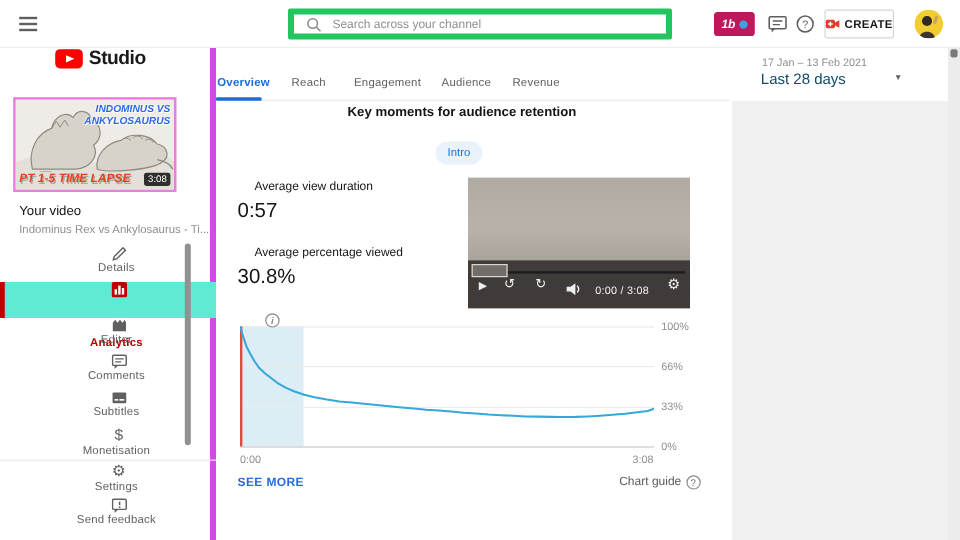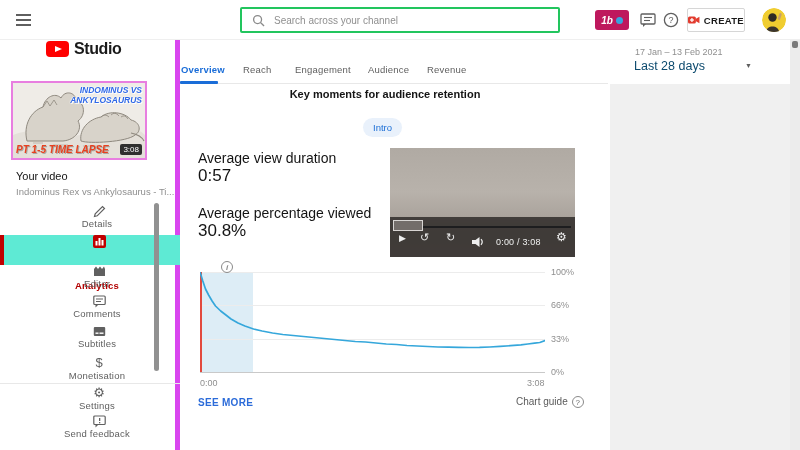--- a/index.html
+++ b/index.html
@@ -7,21 +7,21 @@
   #app { position:relative; width:800px; height:450px; background:#fff; overflow:hidden; }
 
   
   #topbar { position:absolute; left:0; top:0; width:800px; height:40px; background:#fff; border-bottom:1px solid #efefef; z-index:30; }
   #hamburger { position:absolute; left:16px; top:14px; width:16px; height:12px; cursor:pointer; }
   #hamburger span { display:block; width:15px; height:2px; background:#5f5f5f; margin-bottom:3px; }
   #logo { position:absolute; left:46px; top:12px; display:flex; align-items:center; cursor:pointer;margin-top:28px; }
   #logo-box { width:23px; height:16px; background:#f00; border-radius:4px; position:relative; }
   #logo-box:after { content:""; position:absolute; left:9px; top:4.5px; border-left:7px solid #fff; border-top:3.5px solid transparent; border-bottom:3.5px solid transparent; }
   #logo-text { margin-left:5px; font-size:16px; font-weight:bold; letter-spacing:-0.4px; color:#1a1a1a; }
-  #searchbox { position:absolute; left:240px; top:7px; width:320px; height:26px; border:2px solid #22c55e; border-radius:2px; background:#fff; display:flex; align-items:center; padding:0 10px; }
+  #searchbox { position:absolute; left:240px; top:7px; width:320px; height:26px; border:5px solid #22c55e; border-radius:2px; background:#fff; display:flex; align-items:center; padding:0 10px; }
   #search-input { border:none; outline:none; flex:1; font-size:10px; color:#333; margin-left:9px; background:transparent; }
   #search-input::placeholder { color:#8f8f8f; }
   #tb-badge { position:absolute; left:595px; top:10px; width:34px; height:20px; background:#be185d; border-radius:3px; display:flex; align-items:center; justify-content:center; cursor:pointer; }
   #tb-badge .tb-txt { color:#fff; font-size:10px; font-weight:bold; font-style:italic; }
   #tb-badge .tb-dot { width:7px; height:7px; border-radius:50%; background:#38a3dc; margin-left:3px; }
   .topicon { position:absolute; top:12px; width:16px; height:16px; cursor:pointer; }
   #create-btn { position:absolute; left:687px; top:8px; width:58px; height:24px; border:1px solid #d6d6d6; border-radius:2px; background:#fff; display:flex; align-items:center; justify-content:center; gap:4px; cursor:pointer; }
   #create-btn .create-label { font-size:9.5px; font-weight:bold; color:#1a1a1a; letter-spacing:0.3px; }
   #avatar { position:absolute; left:762px; top:8px; width:24px; height:24px; border-radius:50%; overflow:hidden; cursor:pointer; }
 
@@ -56,21 +56,21 @@
 
   
   #main { position:absolute; left:180px; top:40px; width:430px; height:410px; background:#fff; }
   #tabline { position:absolute; left:0; top:43px; width:430px; height:1px; background:#e8e8e8; }
   .tab { position:absolute; top:24px; font-size:9.5px; color:#606060; letter-spacing:0.2px; cursor:pointer; }
   .tab.active { color:#1a6dd8; font-weight:bold; }
   #tab-underline { position:absolute; left:0px; top:41px; width:38px; height:3px; background:#1a6dd8; border-radius:1px; }
   #section-title { position:absolute; left:0; top:48px; width:410px; text-align:center; font-size:11px; font-weight:bold; color:#141414; } 
   .chip { position:absolute; left:183px; top:78px; padding:0 10px; height:19px; line-height:19px; border-radius:10px; background:#e9f1fb; color:#1d6fd6; font-size:9.5px; cursor:pointer; }
 
-  .metric-label { position:absolute; left:18px; font-size:14px; color:#141414; }
+  .metric-label { position:absolute; left:32px; font-size:10px; color:#141414; }
   .metric-value { position:absolute; left:18px; font-size:17px; color:#141414; }
 
   
   #player { position:absolute; left:210px; top:108px; width:185px; height:109px; background:linear-gradient(180deg,#b0aaa3 0%,#b8b2ab 40%,#aba49d 62%,#8e8881 78%,#98918a 100%); overflow:hidden; }
   #player-controls { position:absolute; left:0; bottom:0; width:185px; height:40px; background:rgba(56,52,50,0.92); }
   #progress-track { position:absolute; left:4px; top:9px; width:177px; height:2px; background:#1d1d1f; cursor:pointer; }
   #progress-seg { position:absolute; left:3px; top:3px; width:30px; height:11px; background:#736d6a; border:1px solid #d8d5d3; cursor:pointer; }
   .pc-icon { position:absolute; color:#eee; cursor:pointer; line-height:1; }
   #pc-time { position:absolute; left:106px; top:20px; font-size:9px; color:#f0f0f0; letter-spacing:0.2px; }
 

